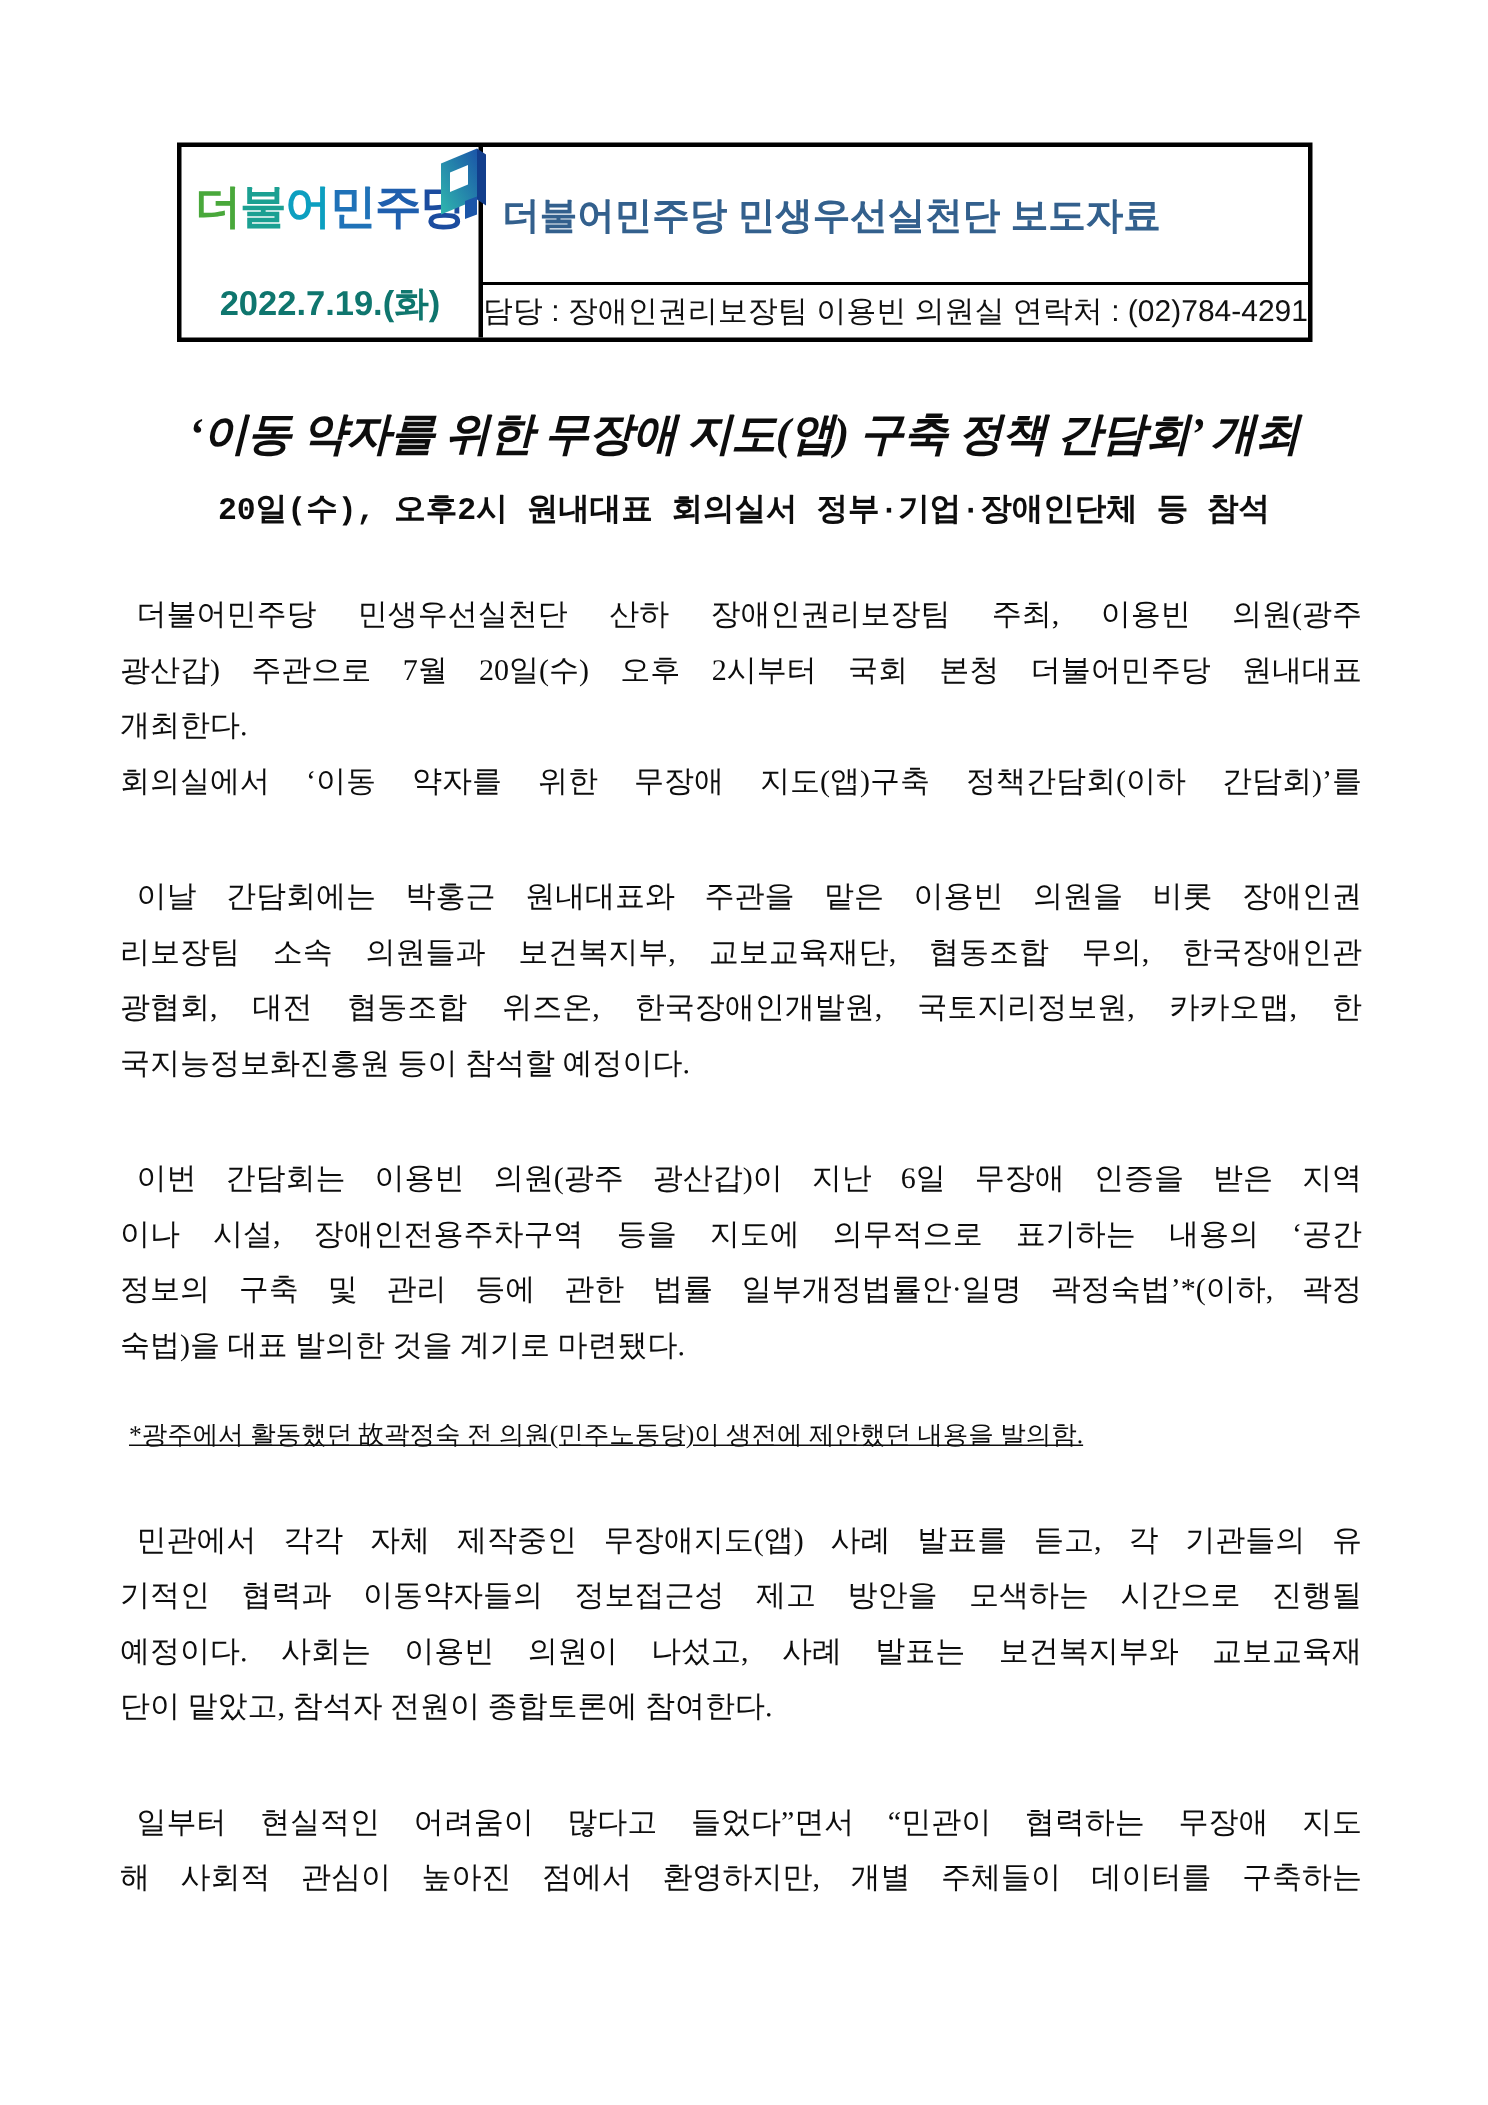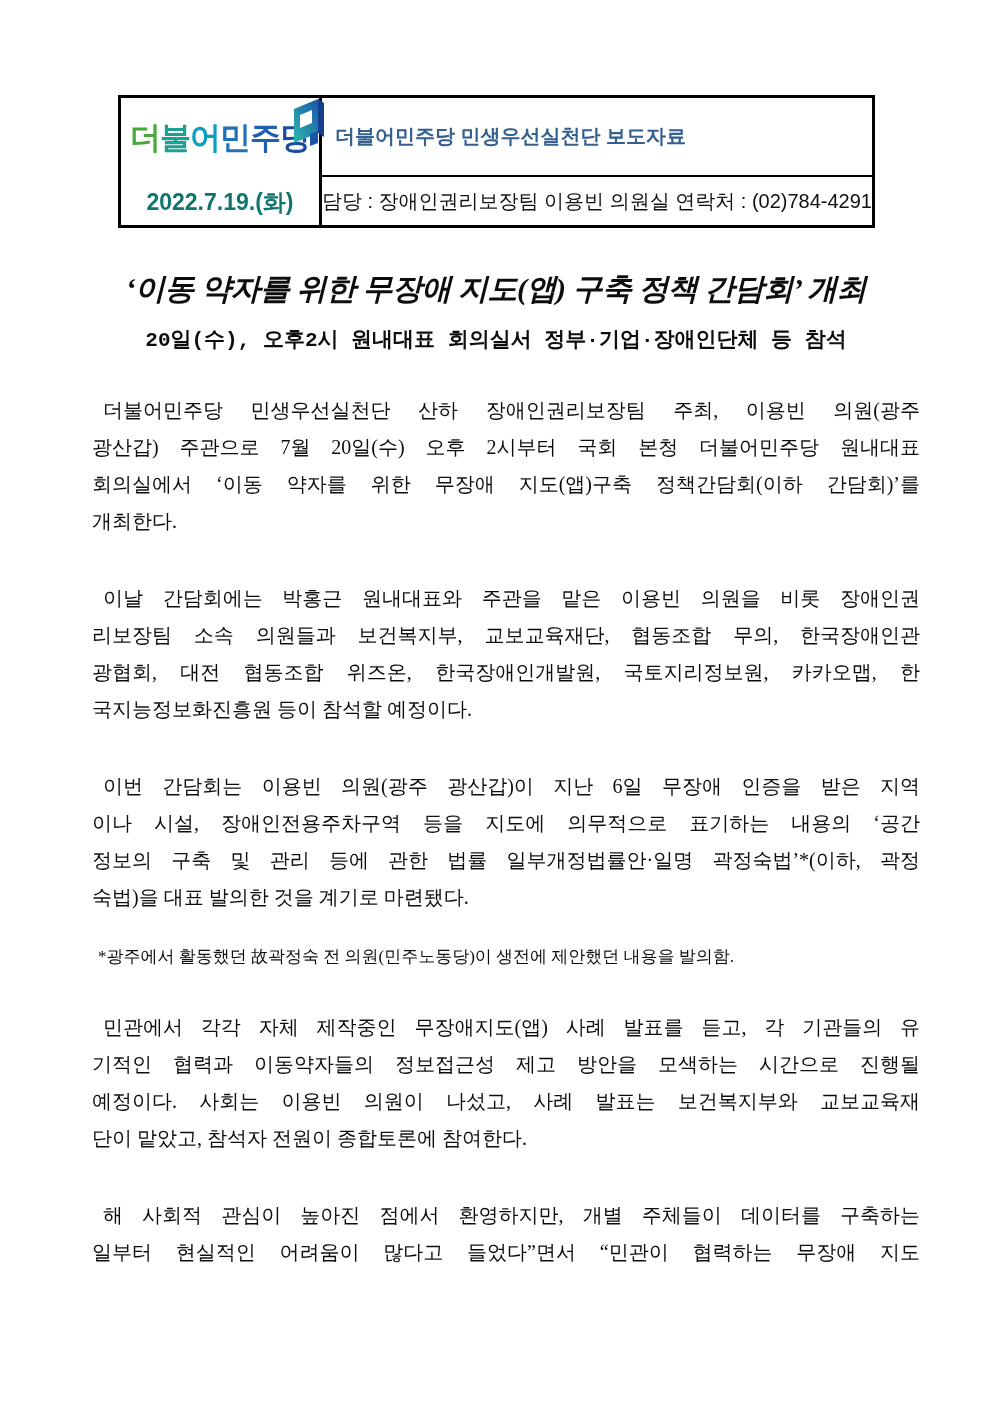--- a/index.html
+++ b/index.html
@@ -45,28 +45,28 @@
   .press-date {
     font-family: "Liberation Sans", "DejaVu Sans", sans-serif;
     font-weight: bold;
     font-size: 23px;
     color: #0f766e;
     line-height: 1;
     margin-bottom: 4px;
   }
   .header-right { flex: 1; display: flex; flex-direction: column; }
   .header-doc-type {
-    height: 79px;
+    height: 92px;
     border-bottom: 2px solid #000;
     display: flex;
     align-items: center;
     padding-left: 13px;
     font-family: "Liberation Sans", "DejaVu Sans", sans-serif;
     font-weight: bold;
-    font-size: 20px;
+    font-size: 25px;
     letter-spacing: 0px;
     color: #33608d;
     box-sizing: border-box;
     white-space: nowrap;
   }
   .header-contact {
     flex: 1;
     display: flex;
     align-items: center;
     font-family: "Liberation Sans", "DejaVu Sans", sans-serif;
@@ -95,42 +95,42 @@
     text-align: center;
     font-weight: bold;
     font-size: 21px;
     white-space: nowrap;
     font-family: Liberation Mono, monospace;
   }
 
   
   .body-block {
     position: absolute;
-    left: 92px; top: 392px;
+    left: 80px; top: 392px;
     width: 828px;
     font-size: 20px;
     line-height: 37px;
   }
   .para { margin: 0 0 40px 0; }
   .para .line {
     text-align: justify;
     text-align-last: justify;
   }
   .para .line.line-end {
     text-align-last: left;
   }
   .para.normal .line:first-child { text-indent: 11px; }
   .para.footnote {
     margin-top: -13px;
     margin-bottom: 38px;
     font-size: 17px;
     line-height: 28px;
     padding-left: 6px;
   }
-  .para.footnote .line { text-align-last: left; }
+  .para.footnote .line { text-align-last: left; text-decoration: underline; }
 </style>
 </head>
 <body>
 
 <div class="page">
 
   <div class="header-table">
     <div class="header-left">
       <div class="logo-wrap">
         <span class="logo-text"><span style="color: rgb(73, 168, 59);">더</span><span style="color: rgb(27, 160, 146);">불</span><span style="color: rgb(12, 159, 192);">어</span><span style="color: rgb(31, 114, 184);">민</span><span style="color: rgb(31, 95, 174);">주</span><span style="color: rgb(27, 76, 159);">당</span></span>
@@ -155,22 +155,22 @@
     </div>
   </div>
 
   <div class="doc-title">‘이동 약자를 위한 무장애 지도(앱) 구축 정책 간담회’ 개최</div>
   <div class="doc-subtitle">20일(수), 오후2시 원내대표 회의실서 정부·기업·장애인단체 등 참석</div>
 
   <div class="body-block">
       <div class="para normal">
         <div class="line">더불어민주당 민생우선실천단 산하 장애인권리보장팀 주최, 이용빈 의원(광주</div>
         <div class="line">광산갑) 주관으로 7월 20일(수) 오후 2시부터 국회 본청 더불어민주당 원내대표</div>
+        <div class="line line-end">개최한다.</div>
         <div class="line">회의실에서 ‘이동 약자를 위한 무장애 지도(앱)구축 정책간담회(이하 간담회)’를</div>
-        <div class="line line-end">개최한다.</div>
       </div>
       <div class="para normal">
         <div class="line">이날 간담회에는 박홍근 원내대표와 주관을 맡은 이용빈 의원을 비롯 장애인권</div>
         <div class="line">리보장팀 소속 의원들과 보건복지부, 교보교육재단, 협동조합 무의, 한국장애인관</div>
         <div class="line">광협회, 대전 협동조합 위즈온, 한국장애인개발원, 국토지리정보원, 카카오맵, 한</div>
         <div class="line line-end">국지능정보화진흥원 등이 참석할 예정이다.</div>
       </div>
       <div class="para normal">
         <div class="line">이번 간담회는 이용빈 의원(광주 광산갑)이 지난 6일 무장애 인증을 받은 지역</div>
         <div class="line">이나 시설, 장애인전용주차구역 등을 지도에 의무적으로 표기하는 내용의 ‘공간</div>
@@ -180,18 +180,18 @@
       <div class="para footnote">
         <div class="line line-end">*광주에서 활동했던 故곽정숙 전 의원(민주노동당)이 생전에 제안했던 내용을 발의함.</div>
       </div>
       <div class="para normal">
         <div class="line">민관에서 각각 자체 제작중인 무장애지도(앱) 사례 발표를 듣고, 각 기관들의 유</div>
         <div class="line">기적인 협력과 이동약자들의 정보접근성 제고 방안을 모색하는 시간으로 진행될</div>
         <div class="line">예정이다. 사회는 이용빈 의원이 나섰고, 사례 발표는 보건복지부와 교보교육재</div>
         <div class="line line-end">단이 맡았고, 참석자 전원이 종합토론에 참여한다.</div>
       </div>
       <div class="para normal">
+        <div class="line">일부터 현실적인 어려움이 많다고 들었다”면서 “민관이 협력하는 무장애 지도</div>
         <div class="line">해 사회적 관심이 높아진 점에서 환영하지만, 개별 주체들이 데이터를 구축하는</div>
-        <div class="line">일부터 현실적인 어려움이 많다고 들었다”면서 “민관이 협력하는 무장애 지도</div>
       </div>
     </div>
 
 </div>
 
 </body></html>

